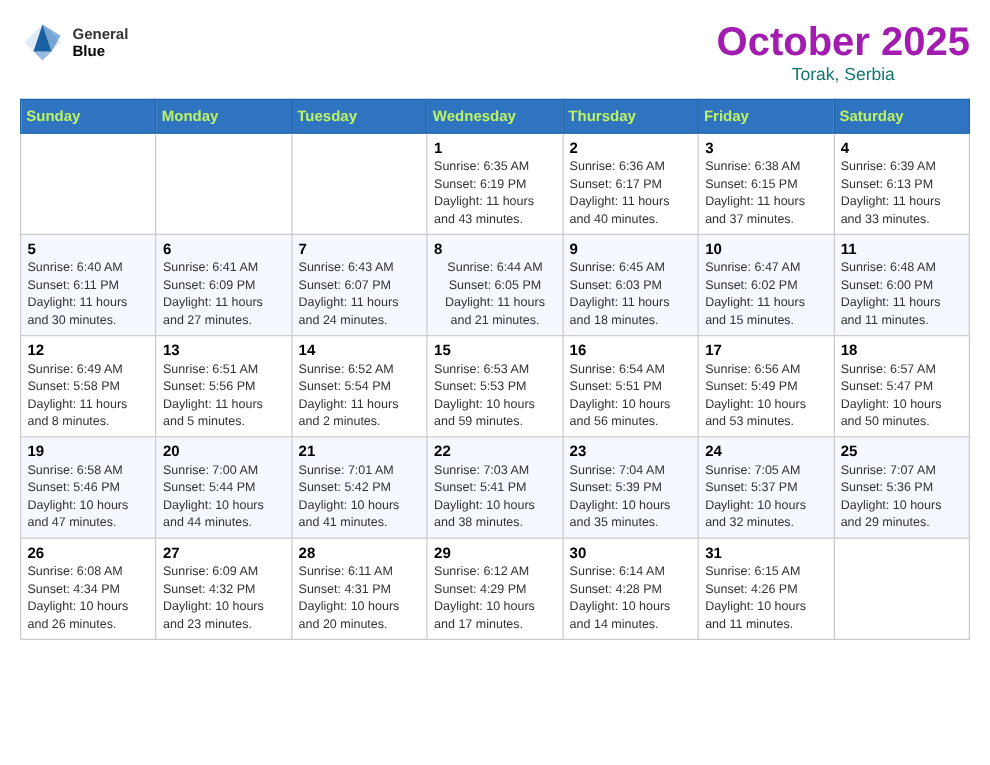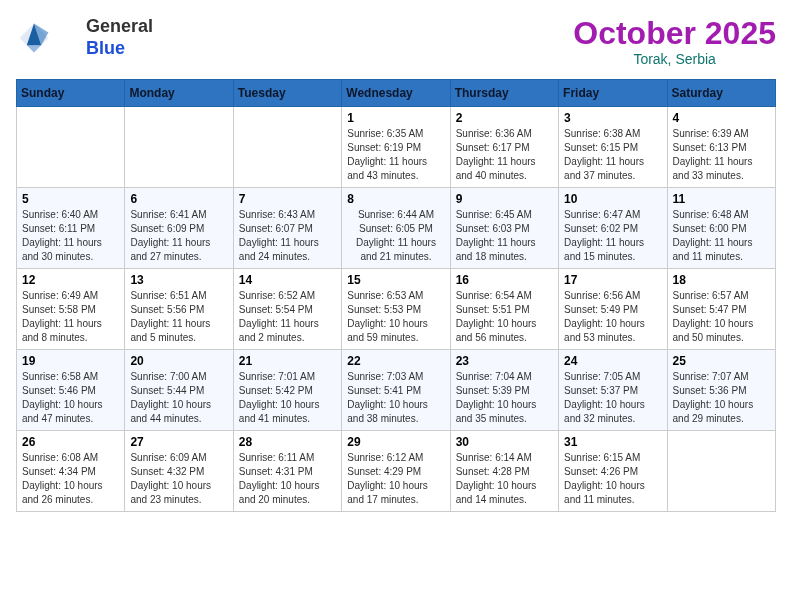--- a/index.html
+++ b/index.html
@@ -15,27 +15,26 @@
       align-items: flex-start;
       justify-content: space-between;
       margin-bottom: 12px;
     }
     .logo {
       display: flex;
       align-items: center;
       gap: 6px;
     }
     .logo-text {
-      font-size: 18px;
+      font-size: 12px;
       font-weight: bold;
       line-height: 1.2;
-      margin-left: 28px;
     }
     .logo-general { color: #333; }
-    .logo-blue { color: #1d4ed8; text-align: right; }
+    .logo-blue { color: #000000; text-align: right; }
     .logo-icon {
       width: 36px;
       height: 36px;
     }
     .title-block {
       text-align: right;
     }
     .month-title {
       font-size: 32px;
       font-weight: bold;
@@ -47,21 +46,21 @@
       color: #0f766e;
       text-align: center;
     }
     .calendar {
       width: 100%;
       border-collapse: collapse;
       font-size: 10.5px;
     }
     .calendar th {
       background-color: #2e74c0;
-      color: #0f172a;
+      color: #bef264;
       padding: 6px 4px;
       text-align: left;
       font-size: 12px;
       font-weight: bold;
       border: 1px solid #2065a8;
     }
     .calendar td {
       vertical-align: top;
       padding: 4px 5px;
       border: 1px solid #ccc;

